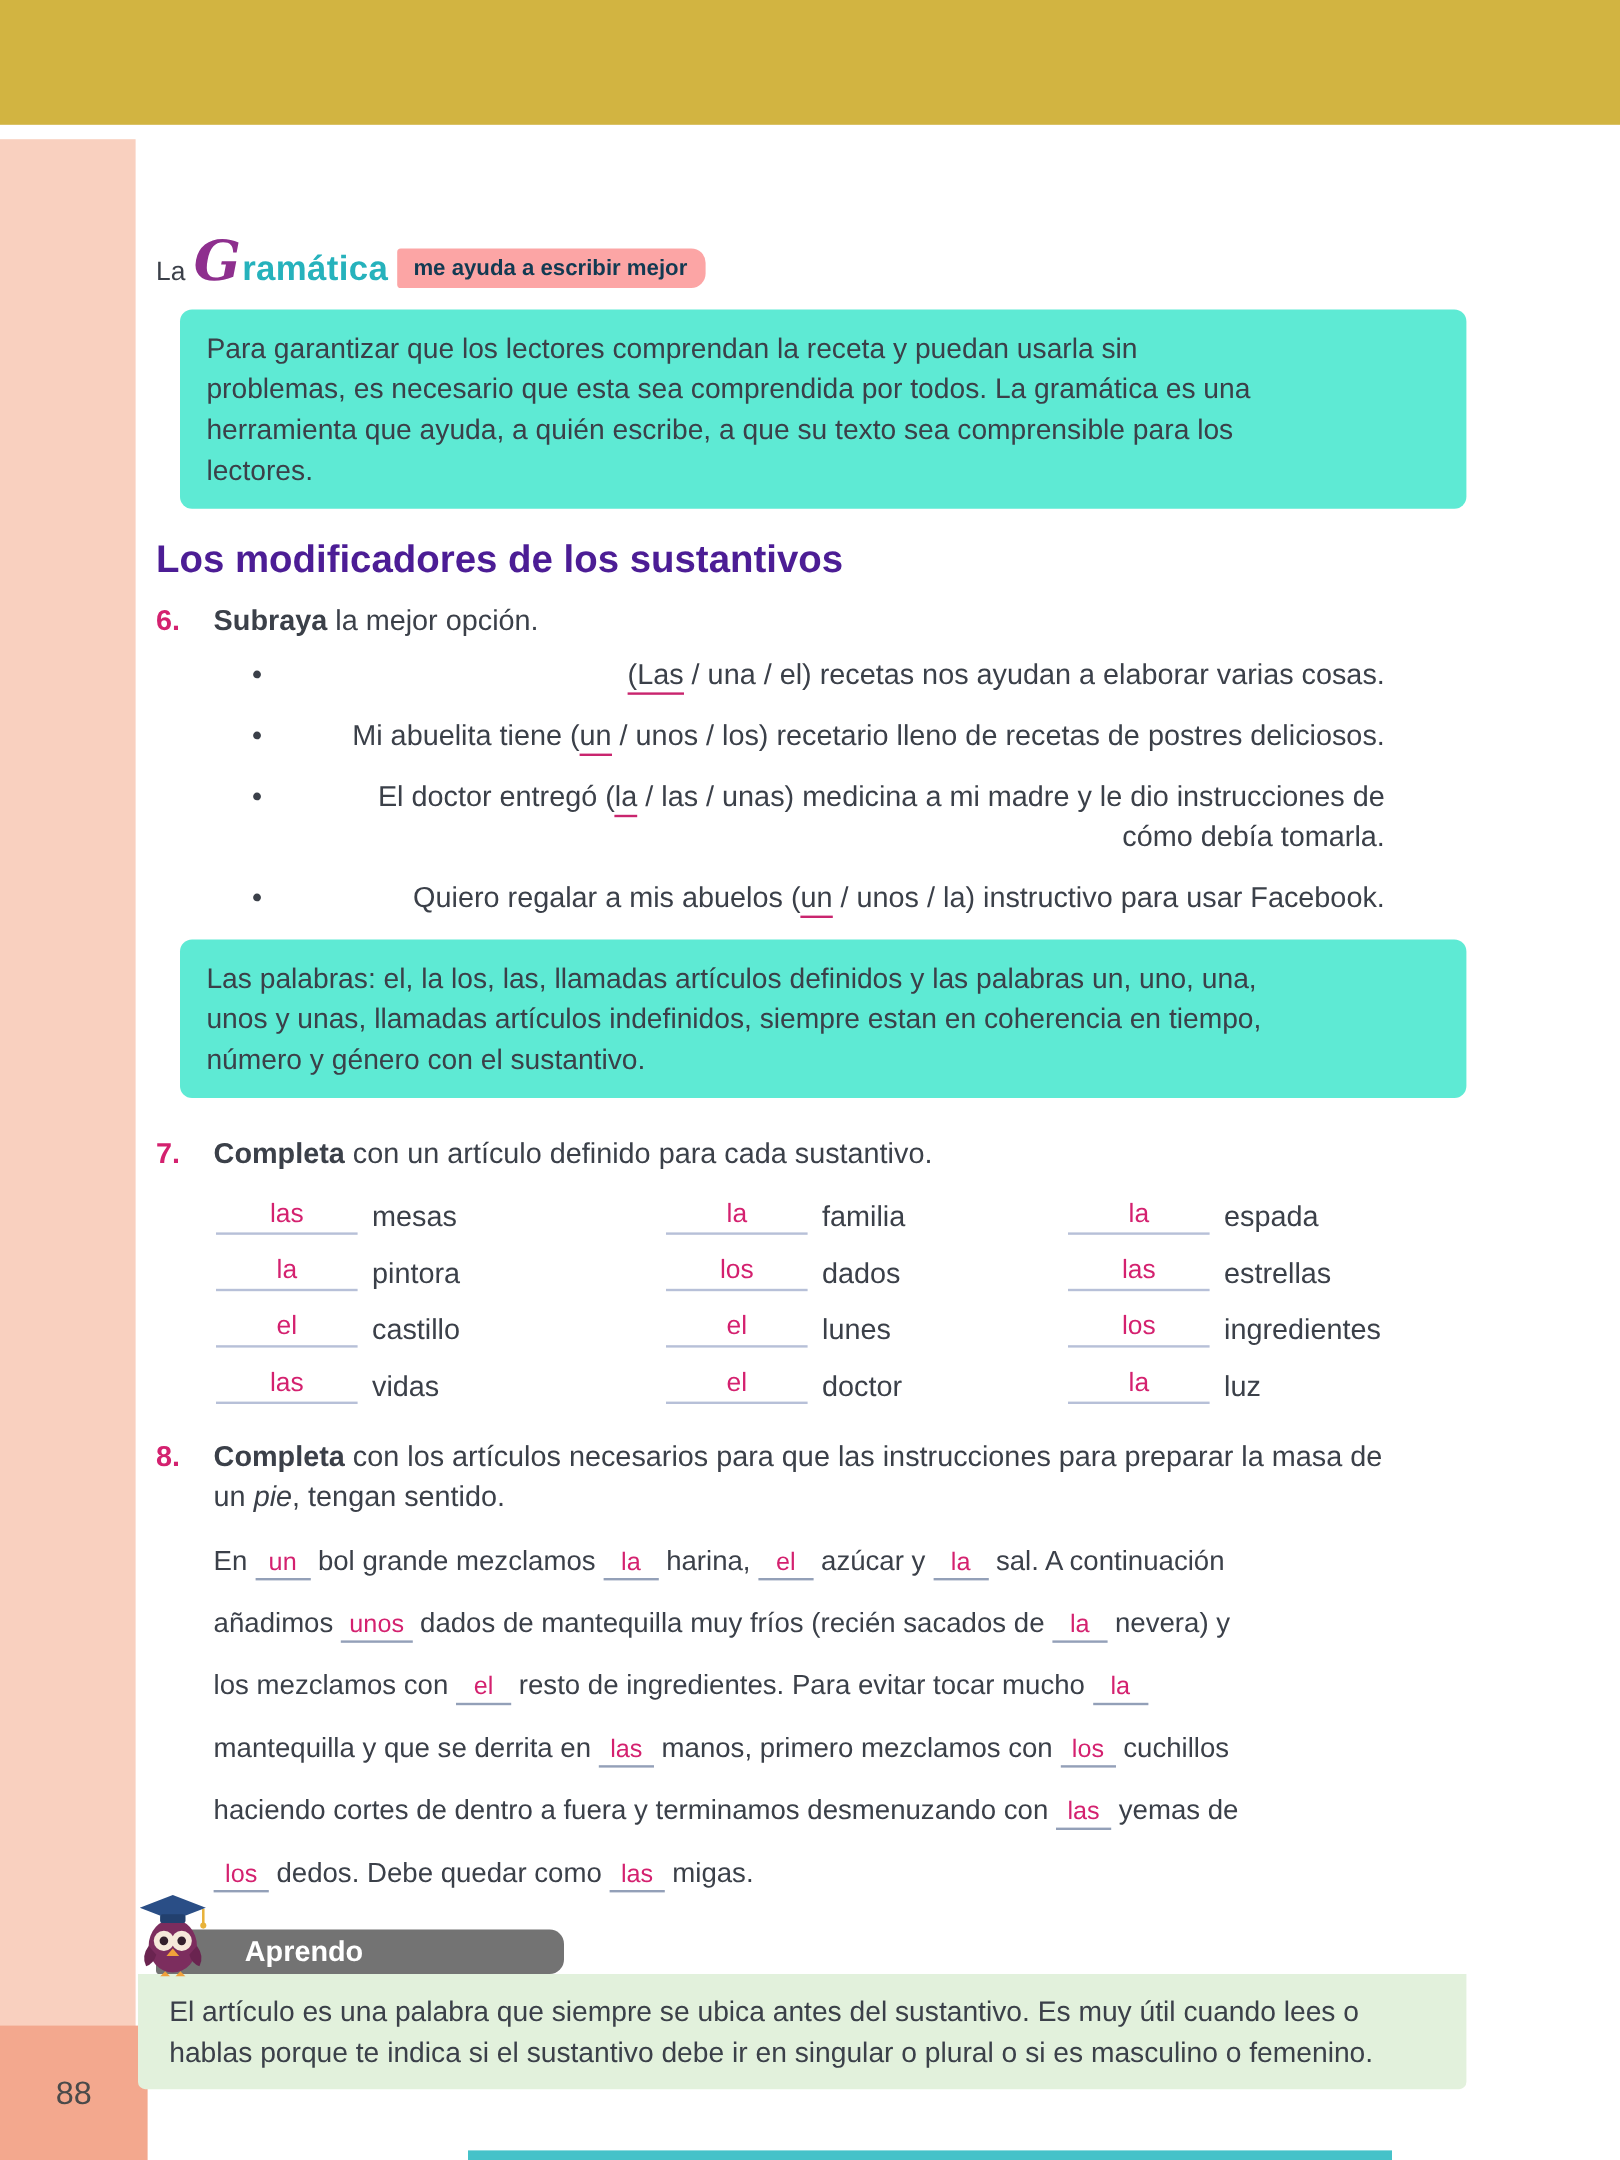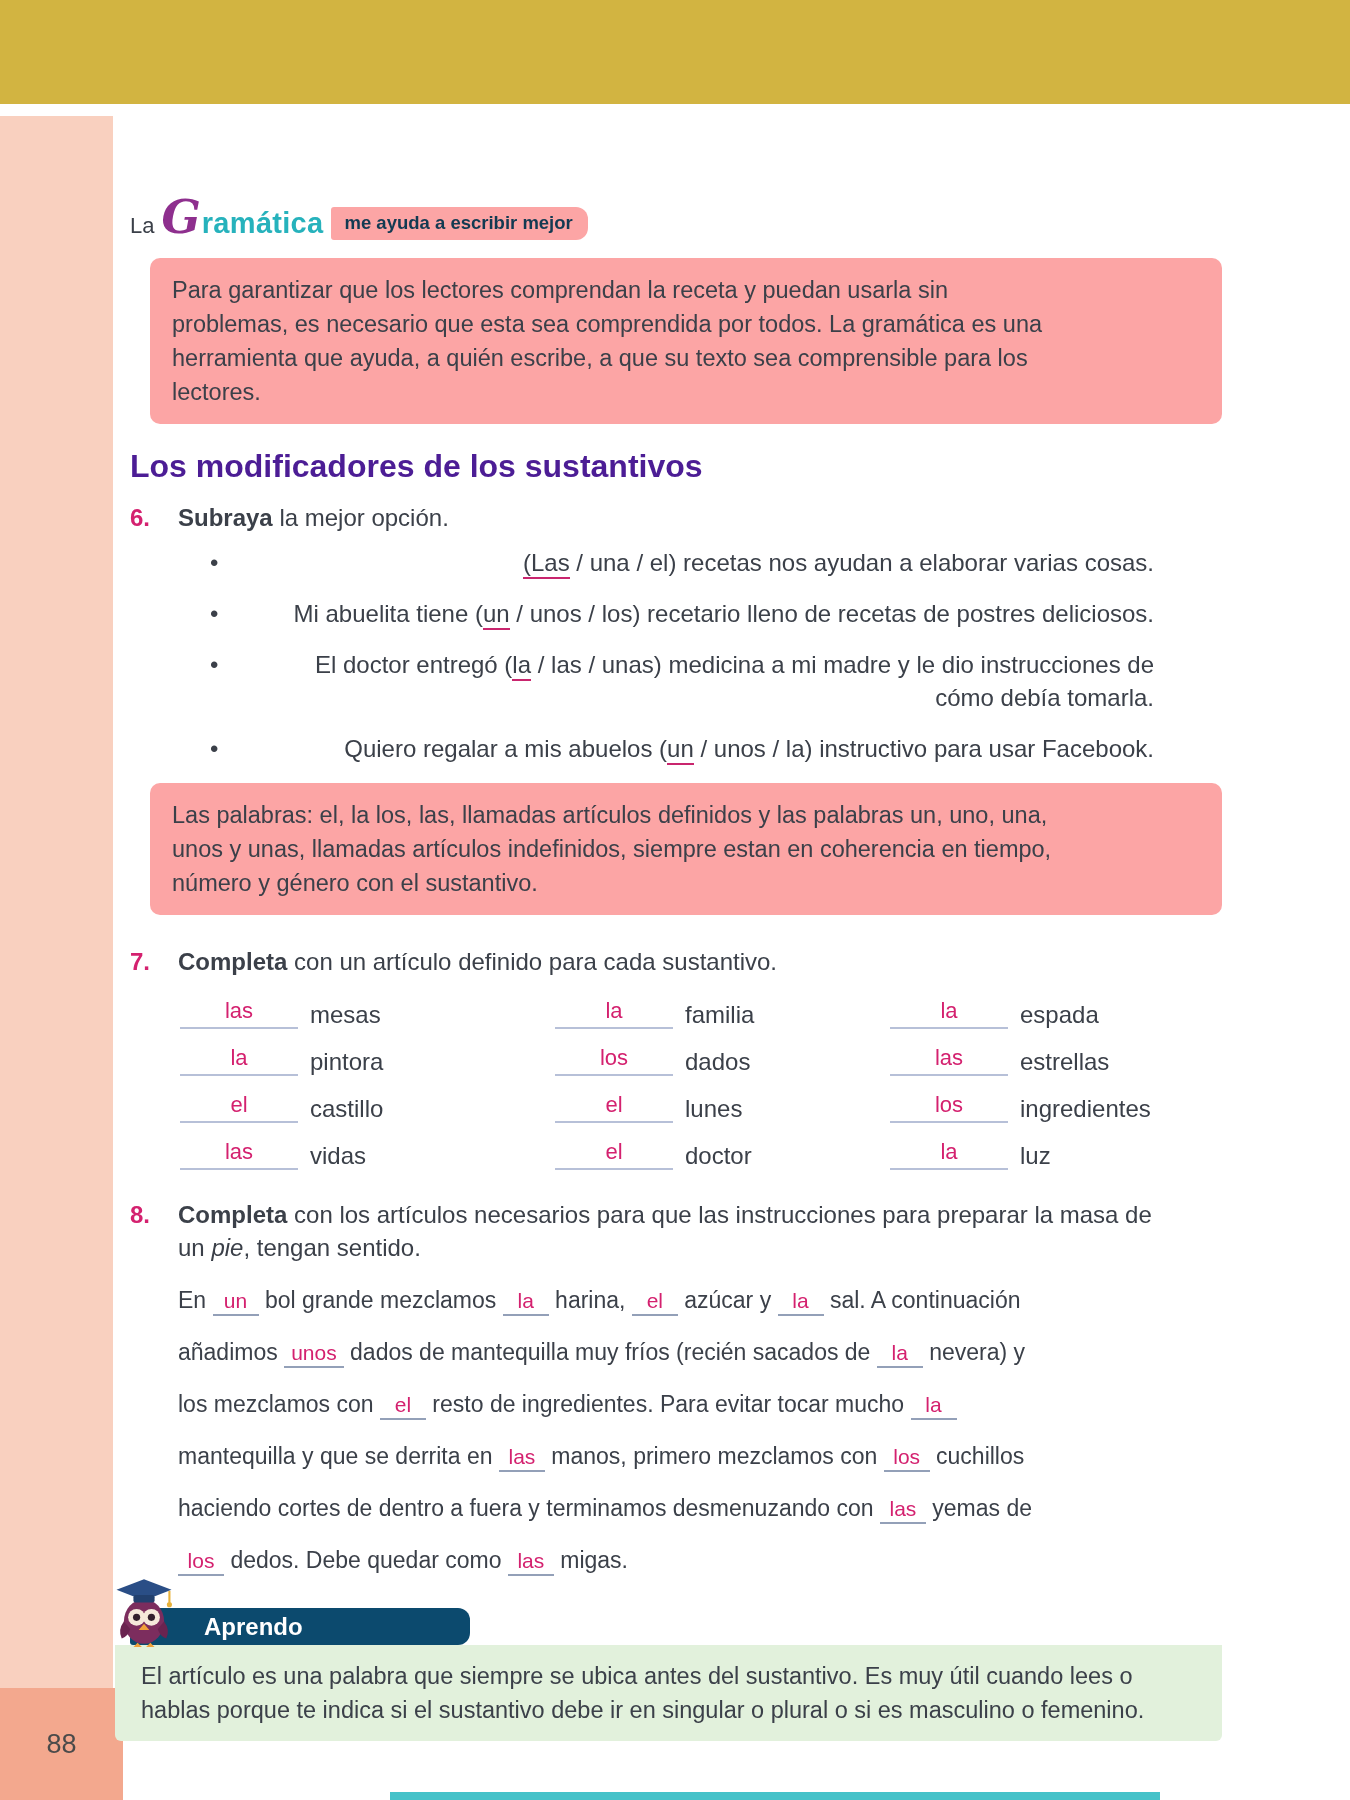--- a/index.html
+++ b/index.html
@@ -19,21 +19,21 @@
   
   .brand-row { white-space:nowrap; margin-bottom:14px; }
   .brand-la { font-size:22px; color:#3b4049; }
   .brand-g { font-family:"DejaVu Serif", serif; font-weight:bold; font-style:italic;
              font-size:46px; color:#8e2f8e; margin:0 1px 0 7px; }
   .brand-rest { font-size:29px; font-weight:bold; color:#26b2bc; letter-spacing:.3px; }
   .brand-tagline { display:inline-block; position:relative; top:-4px; margin-left:8px;
                    background:#fca5a5; color:#123a52; font-size:18.5px; font-weight:bold;
                    padding:5px 15px 6px 13px; border-radius:3px 12px 12px 3px; }
 
-  .info-box { background:#fca5a5; border-radius:10px; padding:15px 22px; margin-left:20px;
+  .info-box { background:#5eead4; border-radius:10px; padding:15px 22px; margin-left:20px;
               font-size:23.5px; line-height:34px; color:#3b4049; }
   .info-box .box-text { max-width:885px; display:block; }
 
   .section-title { margin-top:24px; font-size:32px; font-weight:bold; color:#4c1d95; }
 
   .ex-header { display:flex; font-size:24px; line-height:33px; }
   .ex-header.mt1 { margin-top:16px; }
   .ex-header.mt2 { margin-top:30px; }
   .ex-header.mt3 { margin-top:28px; }
   .ex-num { color:#d4216f; font-weight:bold; width:48px; flex-shrink:0; }
@@ -51,21 +51,21 @@
   .fill-cell { display:flex; align-items:flex-end; gap:12px; font-size:24px; }
   .blank7 { display:inline-block; width:118px; border-bottom:2px solid #b7c0d8;
             color:#d4216f; text-align:center; font-size:22px; padding-bottom:3px; line-height:26px; }
 
   .para8 { margin:10px 0 0 48px; width:880px; font-size:23px; line-height:52px; }
   .blank { display:inline-block; min-width:46px; padding:0 7px 1px 7px;
            border-bottom:2px solid #93a0b8; color:#d4216f; text-align:center;
            font-size:21px; line-height:24px; vertical-align:baseline; }
 
   .aprendo-badge { position:relative; margin-top:22px; width:340px; height:37px;
-                   background:#0c4a6e; border-radius:3px 12px 12px 3px;
+                   background:#737373; border-radius:3px 12px 12px 3px;
                    display:flex; align-items:center; padding-left:74px;
                    color:#ffffff; font-weight:bold; font-size:24px; }
   .owl { position:absolute; left:-20px; top:-33px; width:68px; height:72px; }
 
   .green-box { background:#e2f1dc; margin-left:-15px; padding:14px 26px; border-radius:0 0 6px 6px;
                font-size:23.5px; line-height:34px; color:#3b4049; }
   .green-box .box-text { max-width:1015px; display:block; }
 </style>
 </head>
 <body>

